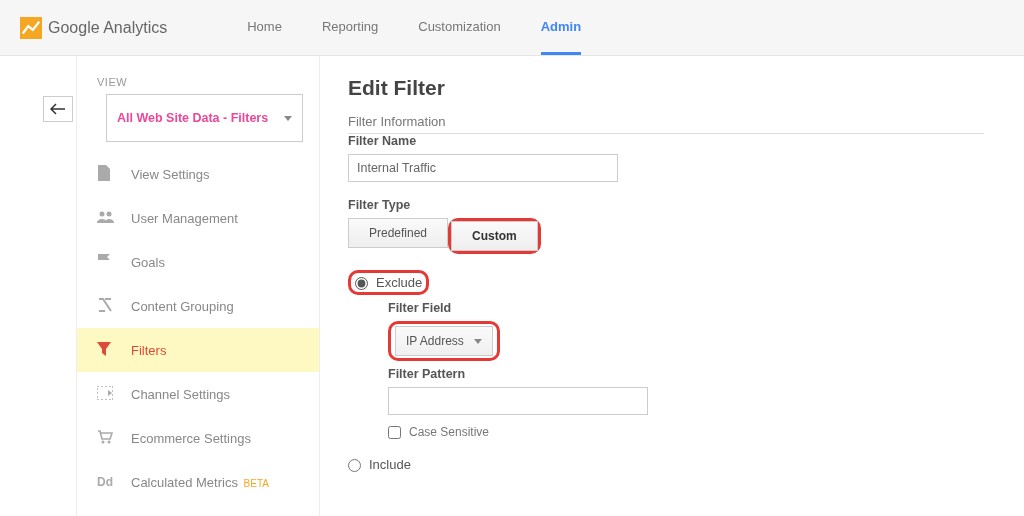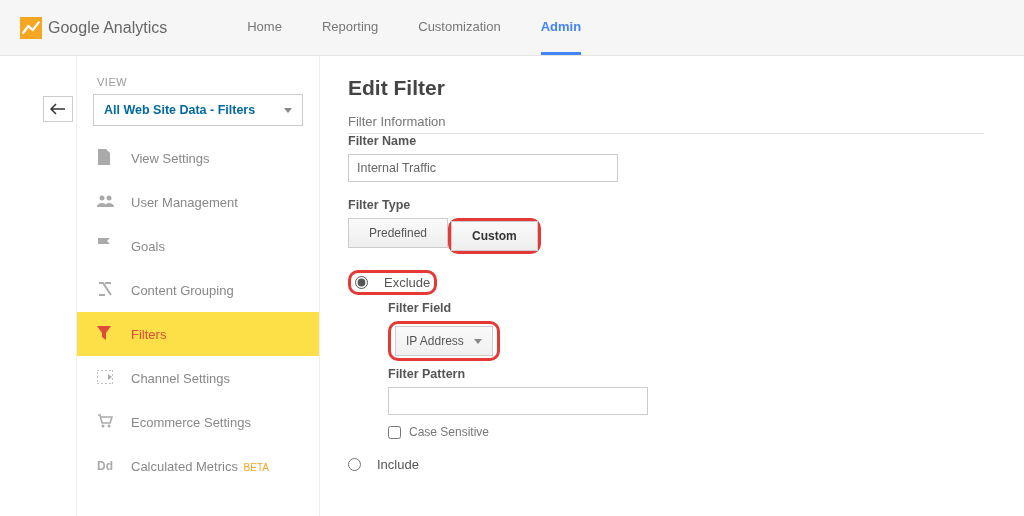--- a/index.html
+++ b/index.html
@@ -10,37 +10,37 @@
   .product-name b { font-weight: 500; }
   .tabs { display: flex; gap: 40px; align-items: flex-end; height: 100%; }
   .tab { color: #777; cursor: pointer; height: 100%; display: flex; align-items: center; border-bottom: 3px solid transparent; }
   .tab.active { color: #4285f4; border-bottom-color: #4285f4; font-weight: bold; }
   .content { display: flex; height: calc(516px - 56px); }
   .sidebar-wrap { width: 320px; display: flex; border-right: 1px solid #eee; }
   .backcol { width: 76px; position: relative; }
   .back-btn { position: absolute; top: 40px; left: 43px; width: 30px; height: 26px; border: 1px solid #ccc; background: #fff; display: flex; align-items: center; justify-content: center; font-size: 16px; cursor: pointer; }
   .sidebar { flex: 1; padding-top: 20px; border-left: 1px solid #eee; }
   .view-label { font-size: 11px; color: #999; letter-spacing: 0.5px; margin-left: 20px; margin-bottom: 6px; }
-  .view-select { margin: 0 16px 10px 16px; border: 1px solid #ccc; background: #fff; height: 32px; display: flex; align-items: center; justify-content: space-between; padding: 0 10px; cursor: pointer; font-weight: bold; color: #0369a1; font-size: 12.5px; }
+  .view-select { margin: 0 16px 10px 29px; border: 1px solid #ccc; background: #fff; height: 48px; display: flex; align-items: center; justify-content: space-between; padding: 0 10px; cursor: pointer; font-weight: bold; color: #ec4899; font-size: 12.5px; }
   .nav-list { list-style: none; }
   .nav-item { height: 44px; display: flex; align-items: center; padding-left: 20px; gap: 16px; color: #888; cursor: pointer; }
   .nav-item .icon { width: 18px; color: #aaa; }
-  .nav-item.active { background: #fde047; color: #dd4b39; }
+  .nav-item.active { background: #fef9c3; color: #dd4b39; }
   .nav-item.active .icon { color: #dd4b39; }
   .beta { color: #f5a623; font-size: 10px; margin-left: 2px; }
   .main { flex: 1; padding: 20px 40px 0 28px; overflow: auto; }
   h1.page-title { font-size: 21px; font-weight: bold; color: #444; margin-bottom: 14px; }
   .section-head { font-size: 13px; color: #777; border-bottom: 1px solid #ddd; padding-bottom: 4px; }
   .field-label { font-size: 12.5px; font-weight: bold; color: #555; margin-bottom: 6px; display: block; }
   .text-input { border: 1px solid #ccc; height: 28px; padding: 0 8px; font-size: 12.5px; color: #666; width: 270px; }
   .group { margin-bottom: 16px; }
   .type-toggle { display: flex; }
   .type-btn { border: 1px solid #ccc; background: linear-gradient(#fafafa,#eee); height: 30px; padding: 0 20px; font-size: 12px; color: #555; cursor: pointer; }
   .type-btn.active { font-weight: bold; color: #333; }
-  .radio-row { display: flex; align-items: center; gap: 16px; margin-top: 14px; }
+  .radio-row { display: flex; align-items: flex-end; gap: 8px; margin-top: 14px; }
   .radio-row input { accent-color: #555; }
   .indent { margin-left: 40px; }
   .dropdown { display: inline-flex; align-items: center; gap: 10px; border: 1px solid #ccc; background: linear-gradient(#fafafa,#f0f0f0); height: 30px; padding: 0 10px; font-size: 12px; font-weight: normal; color: #555; cursor: pointer; }
   .pattern-input { border: 1px solid #ccc; height: 28px; width: 260px; }
   .checkbox-row { display: flex; align-items: center; gap: 8px; margin-top: 10px; color: #777; font-size: 12px; }
   .highlight-box { border: 3px solid #e53935; border-radius: 10px; padding: 2px 4px; display: inline-flex; align-items: center; }
   .caret-down { width: 0; height: 0; border-left: 4px solid transparent; border-right: 4px solid transparent; border-top: 5px solid #888; }
   svg.ga-logo { width: 22px; height: 22px; }
 </style>
 </head>

